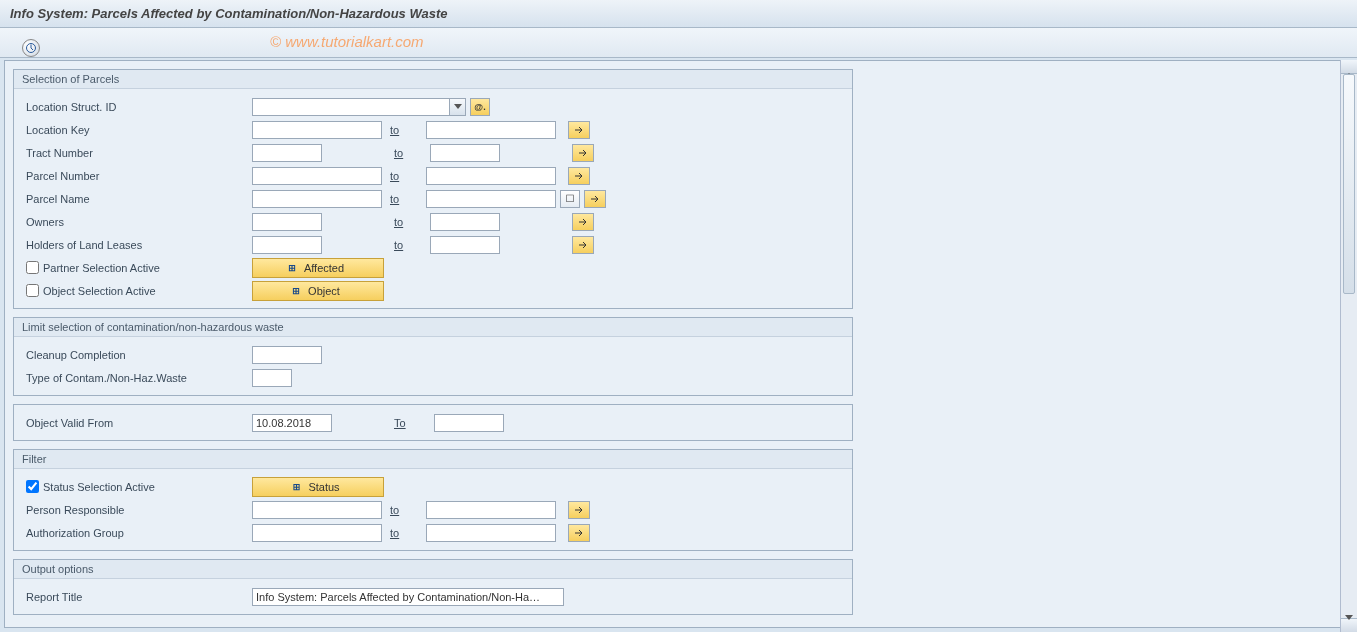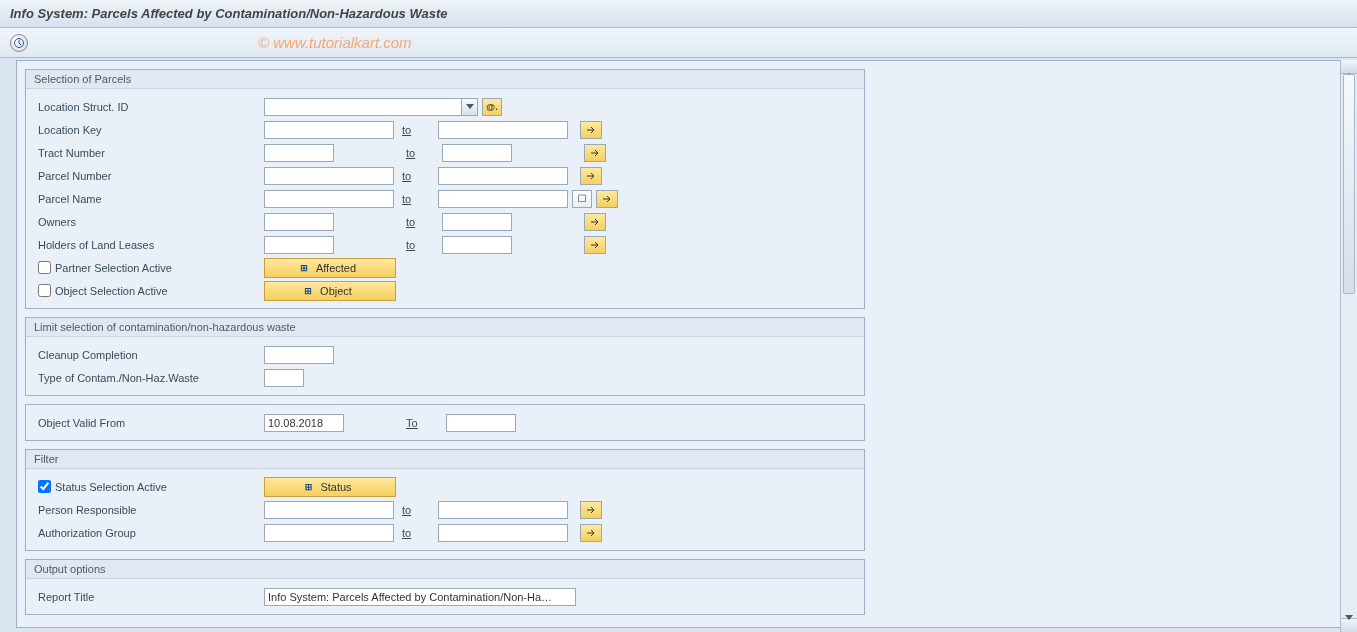--- a/index.html
+++ b/index.html
@@ -20,23 +20,23 @@
     font-size: 13px;
     font-weight: bold;
     font-style: italic;
     color: #444;
   }
   .toolbar {
     background: linear-gradient(#f0f5fa,#e0e9f2);
     border-bottom: 1px solid #a8b8c8;
     height: 30px;
     line-height: 30px;
-    padding: 0 10px;
+    padding: 0 22px;
     display: flex;
-    align-items: center;
+    align-items: flex-end;
   }
   .tb-icon {
     width: 18px; height: 18px;
     border: 1px solid #888;
     border-radius: 50%;
     display: inline-flex;
     align-items: center;
     justify-content: center;
     background: radial-gradient(circle at 30% 30%, #fff, #cfd8e2);
     cursor: pointer;
@@ -48,21 +48,20 @@
     opacity: 0.6;
     font-size: 15px;
     font-style: italic;
   }
   .content-outer {
     position: absolute;
     top: 60px; left: 4px; right: 12px; bottom: 4px;
     border: 1px solid #9fb0c2;
     background: #e9f0f7;
     overflow-y: auto;
-    margin-left: 12px;
   }
   .content {
     width: 848px;
     padding: 8px 0 0 8px;
   }
   .group {
     border: 1px solid #9fb0c2;
     margin-bottom: 8px;
     background: #e9f0f7;
   }

